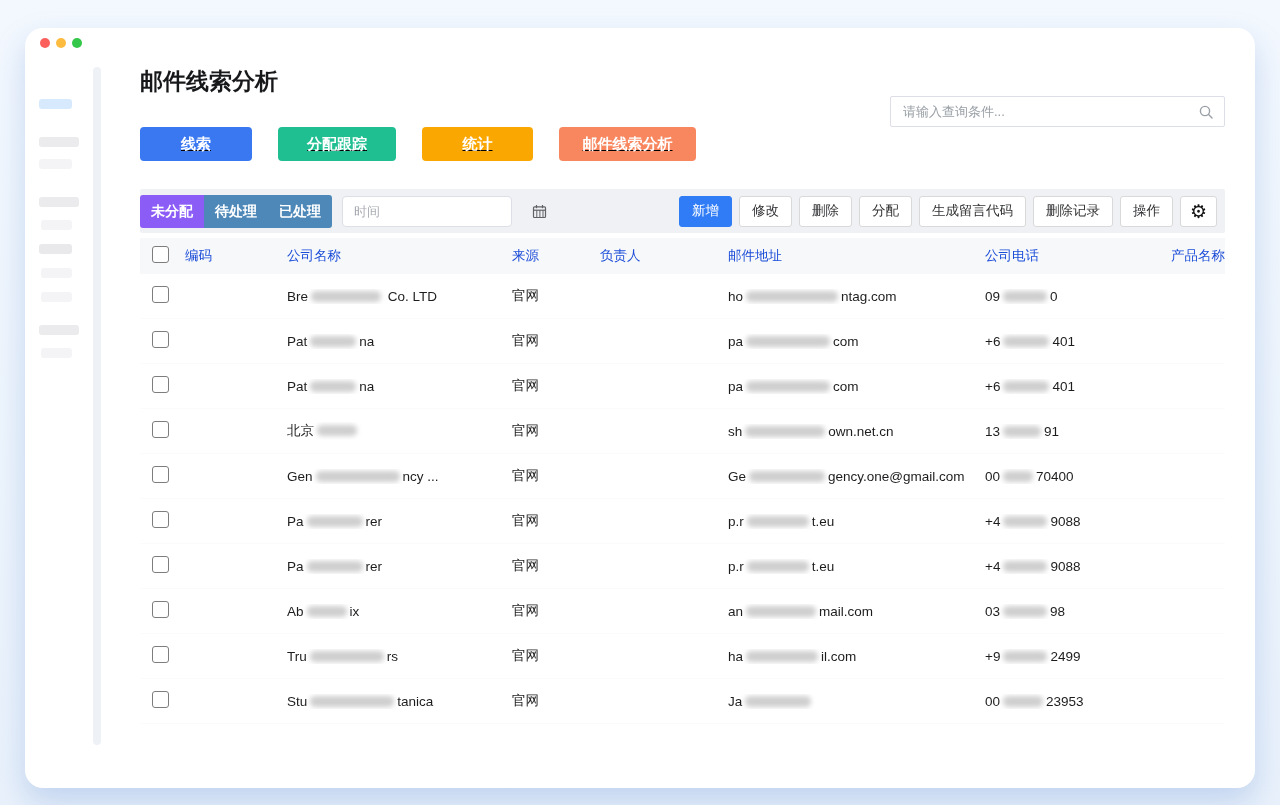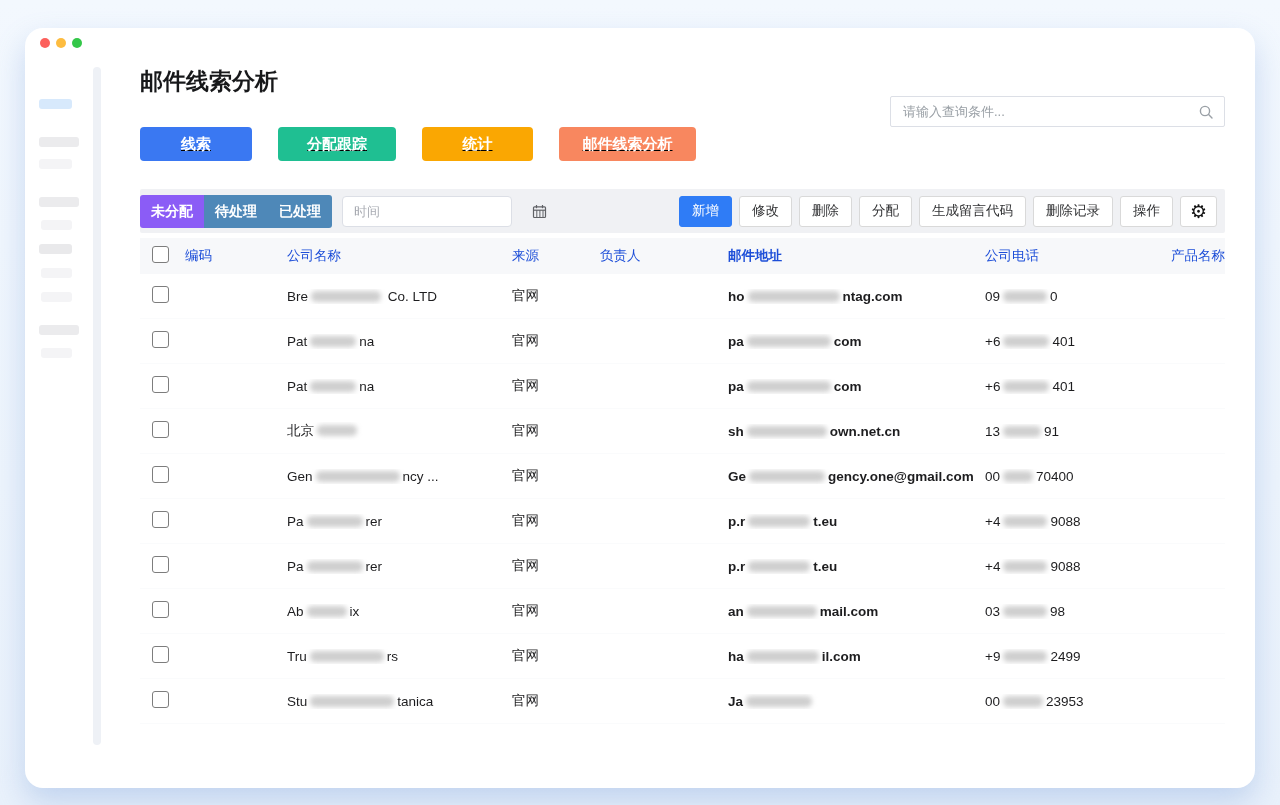--- a/index.html
+++ b/index.html
@@ -49,21 +49,21 @@
     display:flex;align-items:center;font-size:13.5px;color:#1d4ed8;}
   .tbody{position:absolute;left:115px;top:246px;width:1085px;}
   .trow{display:flex;align-items:center;height:44px;font-size:13.5px;color:#1d1d1f;
     border-bottom:1px solid #fafbfc;background:#fff;}
   .cell{box-sizing:border-box;white-space:nowrap;overflow:hidden;}
   .c-check{width:45px;padding-left:12px;}
   .c-code{width:102px;}
   .c-company{width:225px;}
   .c-source{width:88px;}
   .c-owner{width:128px;}
-  .c-email{width:257px;font-weight:bold;}
+  .c-email{width:257px;}
   .c-phone{width:178px;}
   .c-product{width:62px;text-align:right;}
   .checkbox{display:inline-block;width:15px;height:15px;border:1px solid #7d7d7d;border-radius:3px;
     background:#fff;cursor:pointer;}
   .blur-bar{display:inline-block;height:11px;border-radius:5px;background:#cfcfcf;
     filter:blur(2.5px);margin:0 3px;vertical-align:-1px;}
 </style>
 </head>
 <body>
 

